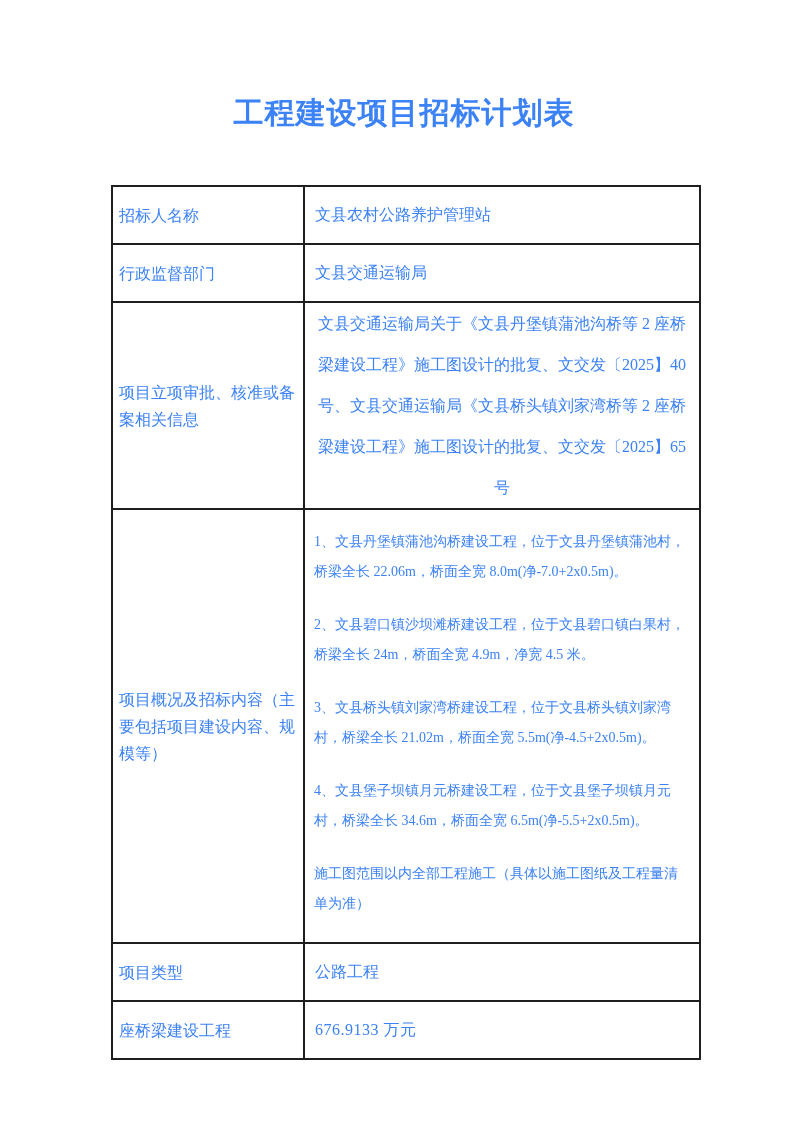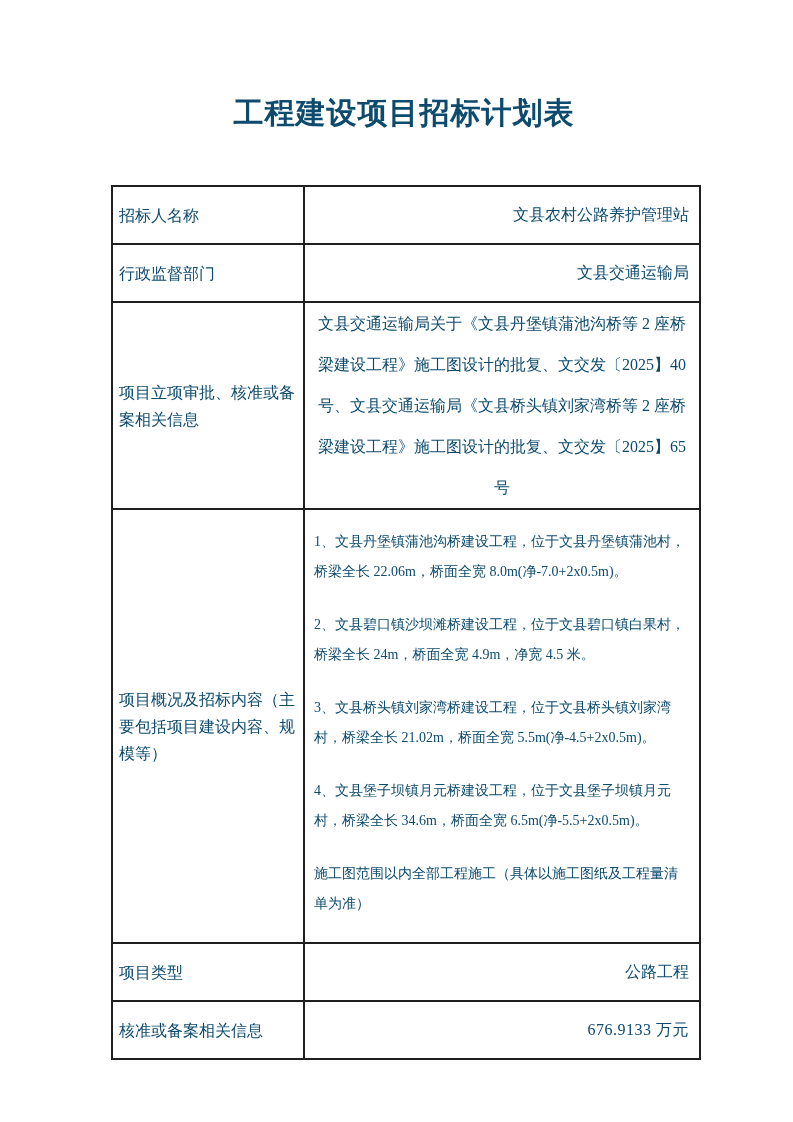--- a/index.html
+++ b/index.html
@@ -4,21 +4,21 @@
 <style>
   * { box-sizing: border-box; }
   html, body { margin: 0; padding: 0; background: #e8e8e8; }
   .page {
     position: relative;
     width: 793px;
     height: 1122px;
     margin: 0 auto;
     background: #ffffff;
     font-family: "Liberation Serif", "DejaVu Serif", serif;
-    color: #0c4a6e;
+    color: #3b82f6;
     overflow: hidden;
   }
   .doc-title {
     position: absolute;
     top: 95px;
     left: 111px;
     width: 586px;
     margin: 0;
     text-align: center;
     font-size: 30px;
@@ -51,21 +51,21 @@
   tr.r-7 { height: 53px; }
   tr.r-8 { height: 40px; }
   td.label-cell {
     vertical-align: middle;
     font-size: 16px;
     line-height: 27px;
     padding: 0 6px;
     font-weight: normal;
   }
   td.value-cell {
-    text-align: right;
+    text-align: left;
     vertical-align: middle;
     font-size: 16px;
     line-height: 24px;
     padding: 16px 10px;
   }
   tr.row-approval td.value-cell {
     line-height: 41px;
     text-align: center;
     padding: 0 9px;
     border-radius: 22px;
@@ -114,19 +114,19 @@
           <p class="overview-para">3、文县桥头镇刘家湾桥建设工程，位于文县桥头镇刘家湾村，桥梁全长 21.02m，桥面全宽 5.5m(净-4.5+2x0.5m)。</p>
           <p class="overview-para extra-gap">4、文县堡子坝镇月元桥建设工程，位于文县堡子坝镇月元村，桥梁全长 34.6m，桥面全宽 6.5m(净-5.5+2x0.5m)。</p>
           <p class="overview-para">施工图范围以内全部工程施工（具体以施工图纸及工程量清单为准）</p>
         </td>
       </tr>
       <tr class="r-6">
         <td class="label-cell">项目类型</td>
         <td class="value-cell">公路工程</td>
       </tr>
       <tr class="r-7">
-        <td class="label-cell">核准或备案相关信息</td>
+        <td class="label-cell">座桥梁建设工程</td>
         <td class="value-cell amount-text">676.9133 万元</td>
       </tr>
     </tbody>
   </table>
 
 </div>
 
 </body></html>

